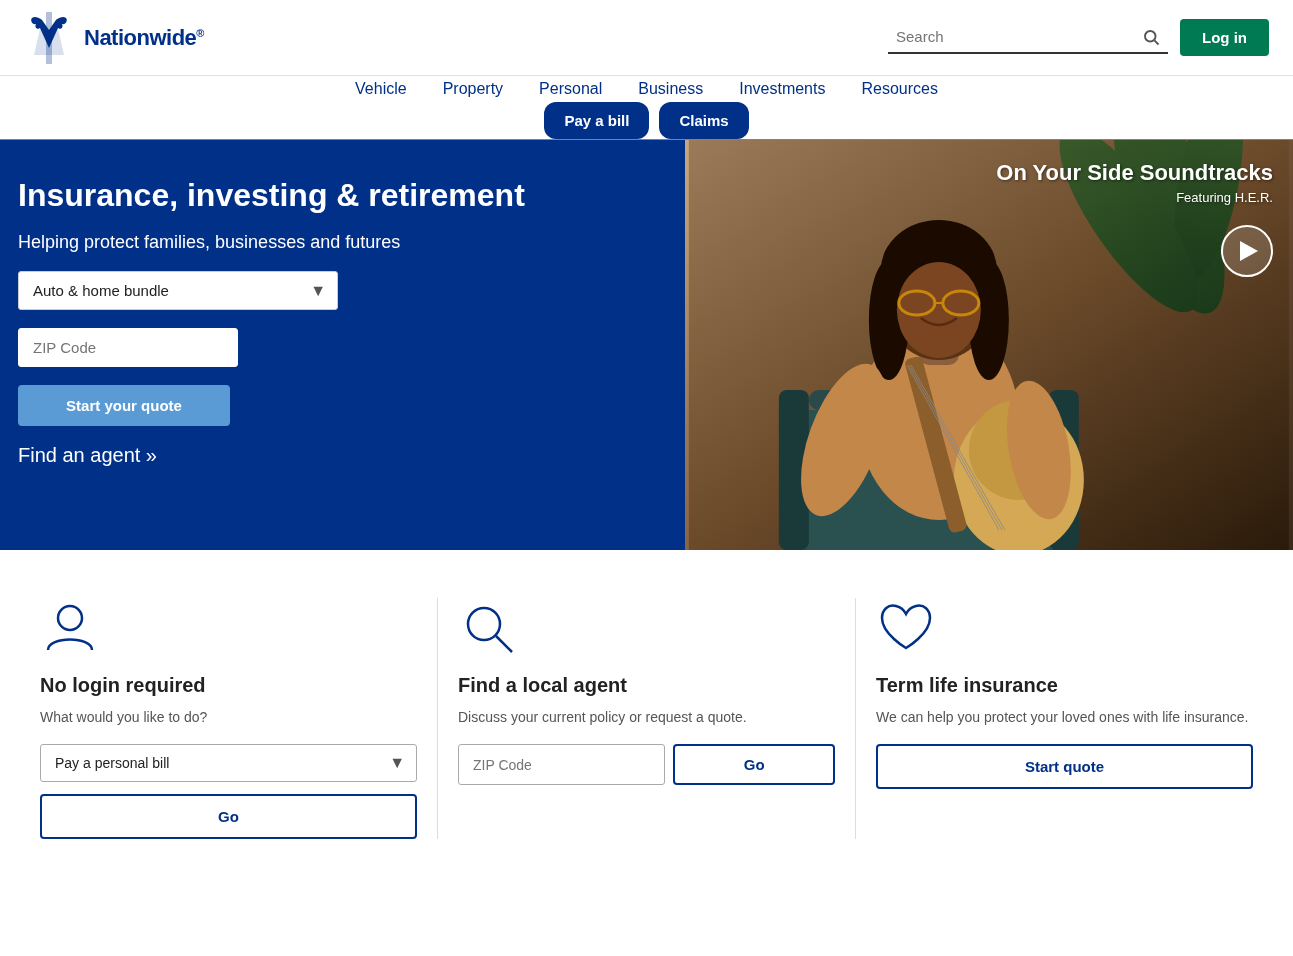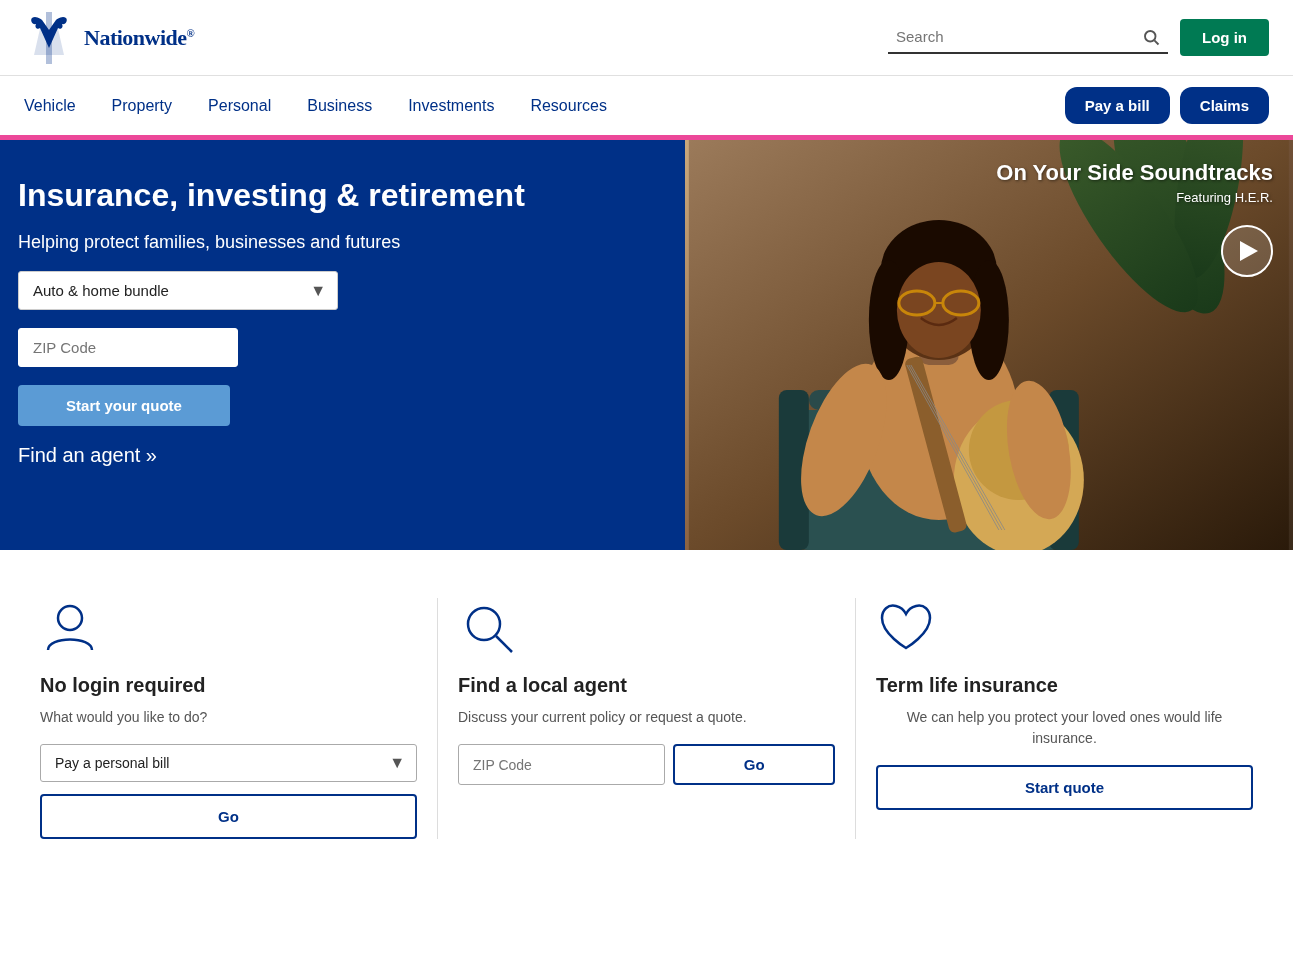--- a/index.html
+++ b/index.html
@@ -11,21 +11,20 @@
       align-items: center;
       justify-content: space-between;
       padding: 10px 24px;
       border-bottom: 1px solid #e0e0e0;
       background: #fff;
     }
     .logo-area {
       display: flex;
       align-items: center;
       gap: 10px;
-      font-family: Liberation Serif, serif;
     }
     .logo-icon {
       width: 50px;
       height: 55px;
     }
     .logo-text {
       font-size: 22px;
       font-weight: bold;
       color: #003087;
       letter-spacing: -0.5px;
@@ -65,23 +64,24 @@
       font-weight: bold;
       border-radius: 4px;
       cursor: pointer;
     }
 
     
     .main-nav {
       display: flex;
       align-items: center;
       padding: 0 24px;
-      border-bottom: 5px solid #ec4899;
+      border-bottom: 1px solid #ec4899;
       background: #fff;
       height: 64px;
+      flex-direction: column;
     }
     .nav-links {
       display: flex;
       align-items: center;
       gap: 36px;
       flex: 1;
     }
     .nav-links a {
       text-decoration: none;
       color: #003087;
@@ -523,17 +523,17 @@
     </div>
   </div>
 
   <div class="divider-v"></div>
 
   <div class="feature-card">
     <svg class="feature-icon" viewBox="0 0 60 60" fill="none" stroke="#003087" stroke-width="2.5">
       <path d="M30 50 C30 50 6 36 6 20 C6 12 12 6 20 8 C24 9 28 12 30 16 C32 12 36 9 40 8 C48 6 54 12 54 20 C54 36 30 50 30 50 Z"></path>
     </svg>
     <div class="feature-title">Term life insurance</div>
-    <div class="feature-desc">We can help you protect your loved ones would life insurance.</div>
+    <div class="feature-desc">We can help you protect your loved ones with life insurance.</div>
     <button class="feature-start-btn">Start quote</button>
   </div>
 
 </section>
 
 </body></html>

